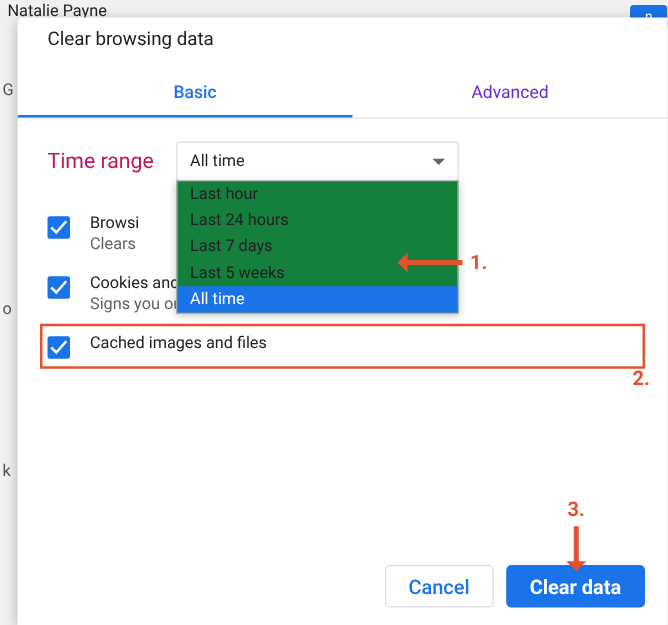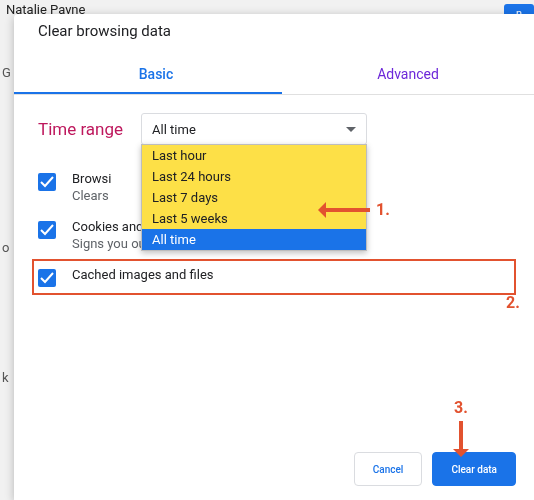--- a/index.html
+++ b/index.html
@@ -11,33 +11,33 @@
   .dialog { position: absolute; left: 14px; top: 14px; right: 0; bottom: 0; background: #fff; box-shadow: 0 2px 10px rgba(0,0,0,0.25); border-top-left-radius: 4px; overflow: hidden; }
   .title { font-size: 15px; color: #202124; padding: 8px 24px 16px; }
   .tabs { display: flex; border-bottom: 1px solid #e0e0e0; }
   .tab { flex: 1; text-align: center; padding: 10px 0; font-size: 14px; color: #6d28d9; cursor: pointer; }
   .tab.active { color: #1a73e8; font-weight: 500; border-bottom: 2px solid #1a73e8; padding-left: 16px; }
   .body { padding: 18px 24px 0; position: relative; }
   .timerow { display: flex; align-items: center; gap: 18px; margin-bottom: 18px; position: relative; }
   .timerow-label { font-size: 17px; color: #be185d; }
   .dropdown { position: relative; width: 226px; }
   .dd-btn { width: 100%; height: 32px; border: 1px solid #dadce0; border-radius: 3px; background: #fff; display: flex; align-items: center; justify-content: space-between; padding: 0 10px; font-size: 13px; color: #202124; cursor: pointer; }
-  .dd-list { position: absolute; top: 31px; left: 0; width: 100%; background: #fde047; border: 1px solid #bdbdbd; box-shadow: 0 2px 6px rgba(0,0,0,0.25); z-index: 10; }
+  .dd-list { position: absolute; top: 31px; left: 0; width: 100%; background: #15803d; border: 1px solid #bdbdbd; box-shadow: 0 2px 6px rgba(0,0,0,0.25); z-index: 10; }
   .dd-item { padding: 3px 10px; font-size: 13px; color: #202124; cursor: pointer; }
   .dd-item.selected { background: #1a73e8; color: #fff; }
   .check-row { display: flex; gap: 16px; padding: 8px 0; }
   .checkbox { width: 18px; height: 18px; border-radius: 2px; background: #1a73e8; flex-shrink: 0; margin-top: 2px; position: relative; }
   .checkbox svg { position: absolute; top: 2px; left: 2px; }
   .check-texts { font-size: 13px; }
   .check-title { color: #202124; }
   .check-desc { color: #5f6368; margin-top: 2px; }
   .footer { position: absolute; bottom: 14px; right: 18px; display: flex; gap: 10px; }
-  .btn { height: 34px; padding: 0 18px; border-radius: 4px; font-size: 10px; font-weight: 500; cursor: pointer; display: flex; align-items: center; }
+  .btn { height: 34px; padding: 0 18px; border-radius: 4px; font-size: 16px; font-weight: 500; cursor: pointer; display: flex; align-items: center; }
   .btn-secondary { background: #fff; border: 1px solid #dadce0; color: #1a73e8; }
-  .btn-primary { background: #1a73e8; border: 1px solid #1a73e8; color: #fff; }
+  .btn-primary { background: #1a73e8; border: 1px solid #1a73e8; color: #fff; font-weight: bold; }
   .highlight { border: 2px solid #e2522f; padding: 6px 4px; margin-left: -6px; margin-right: -6px; }
   
   .anno { position: absolute; z-index: 20; pointer-events: none; }
   .anno-num { color: #e2522f; font-weight: 700; font-size: 16px; }
   .arrow-h { height: 4px; background: #e2522f; position: relative; }
   .arrow-h::before { content: ""; position: absolute; left: -10px; top: -6px; border: 8px solid transparent; border-right-color: #e2522f; }
   .arrow-v { width: 4px; background: #e2522f; position: relative; }
   .arrow-v::after { content: ""; position: absolute; bottom: -10px; left: -6px; border: 8px solid transparent; border-top-color: #e2522f; }
   .chev { width: 0; height: 0; border-left: 5px solid transparent; border-right: 5px solid transparent; border-top: 5px solid #5f6368; }
 </style>

